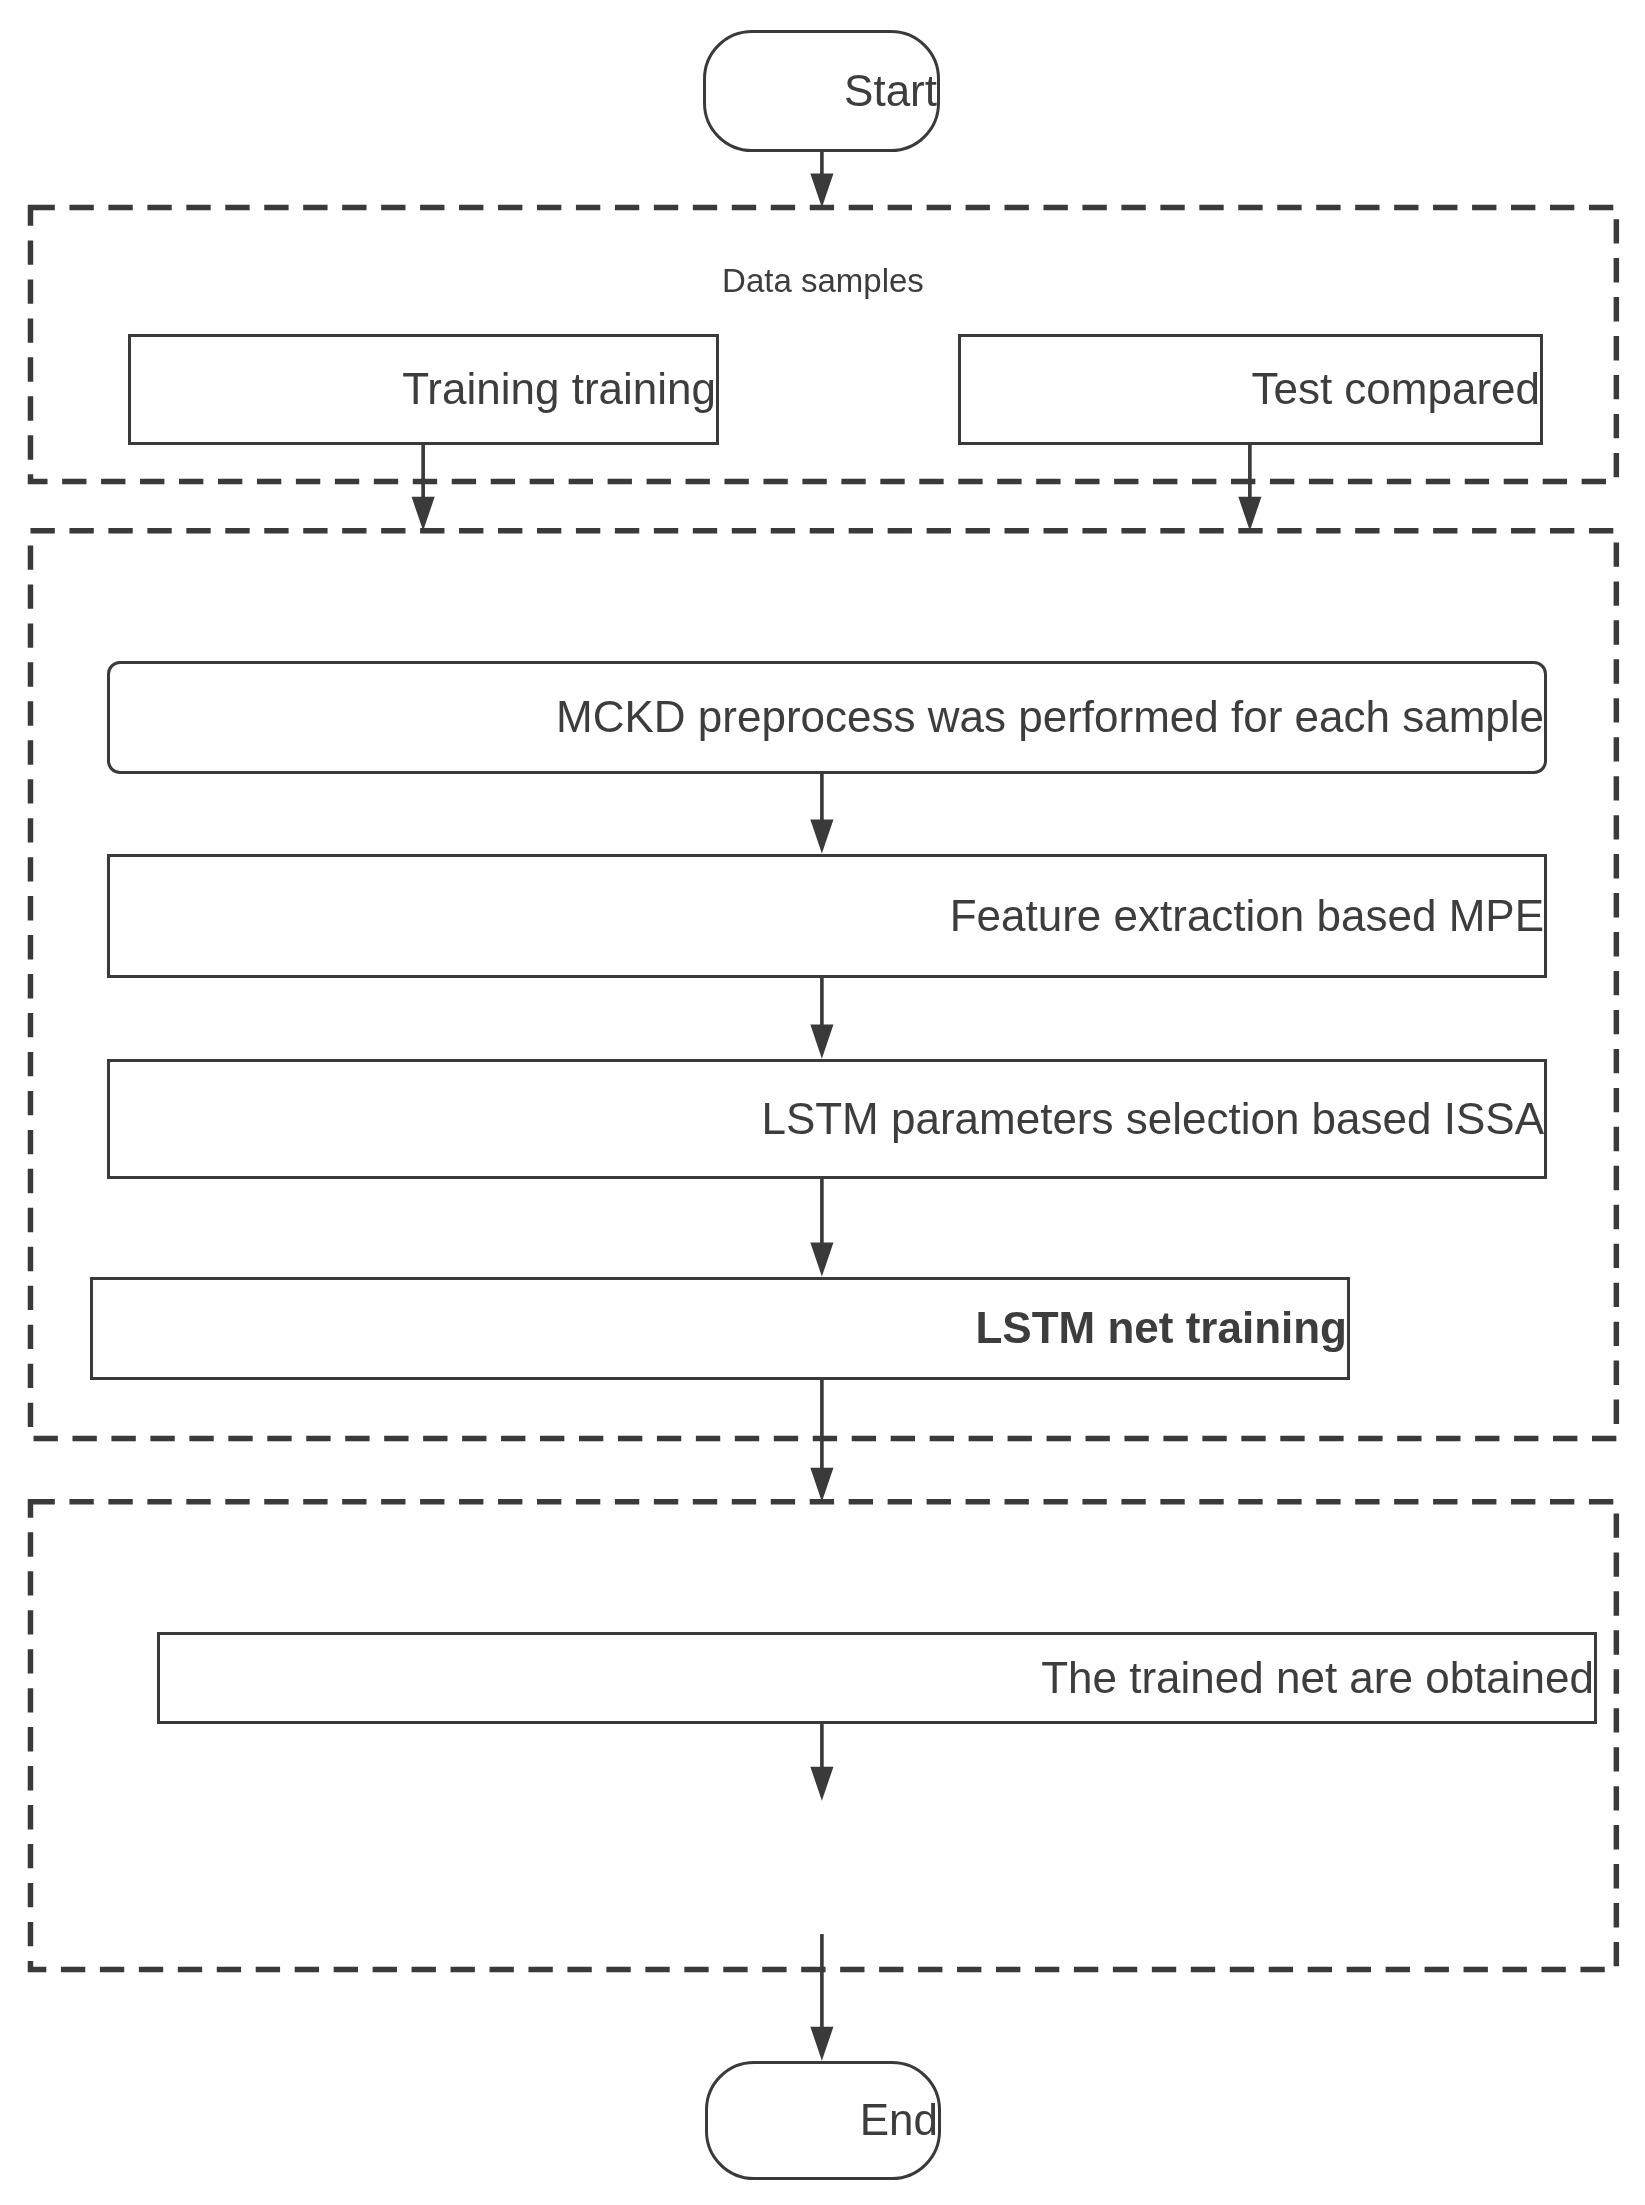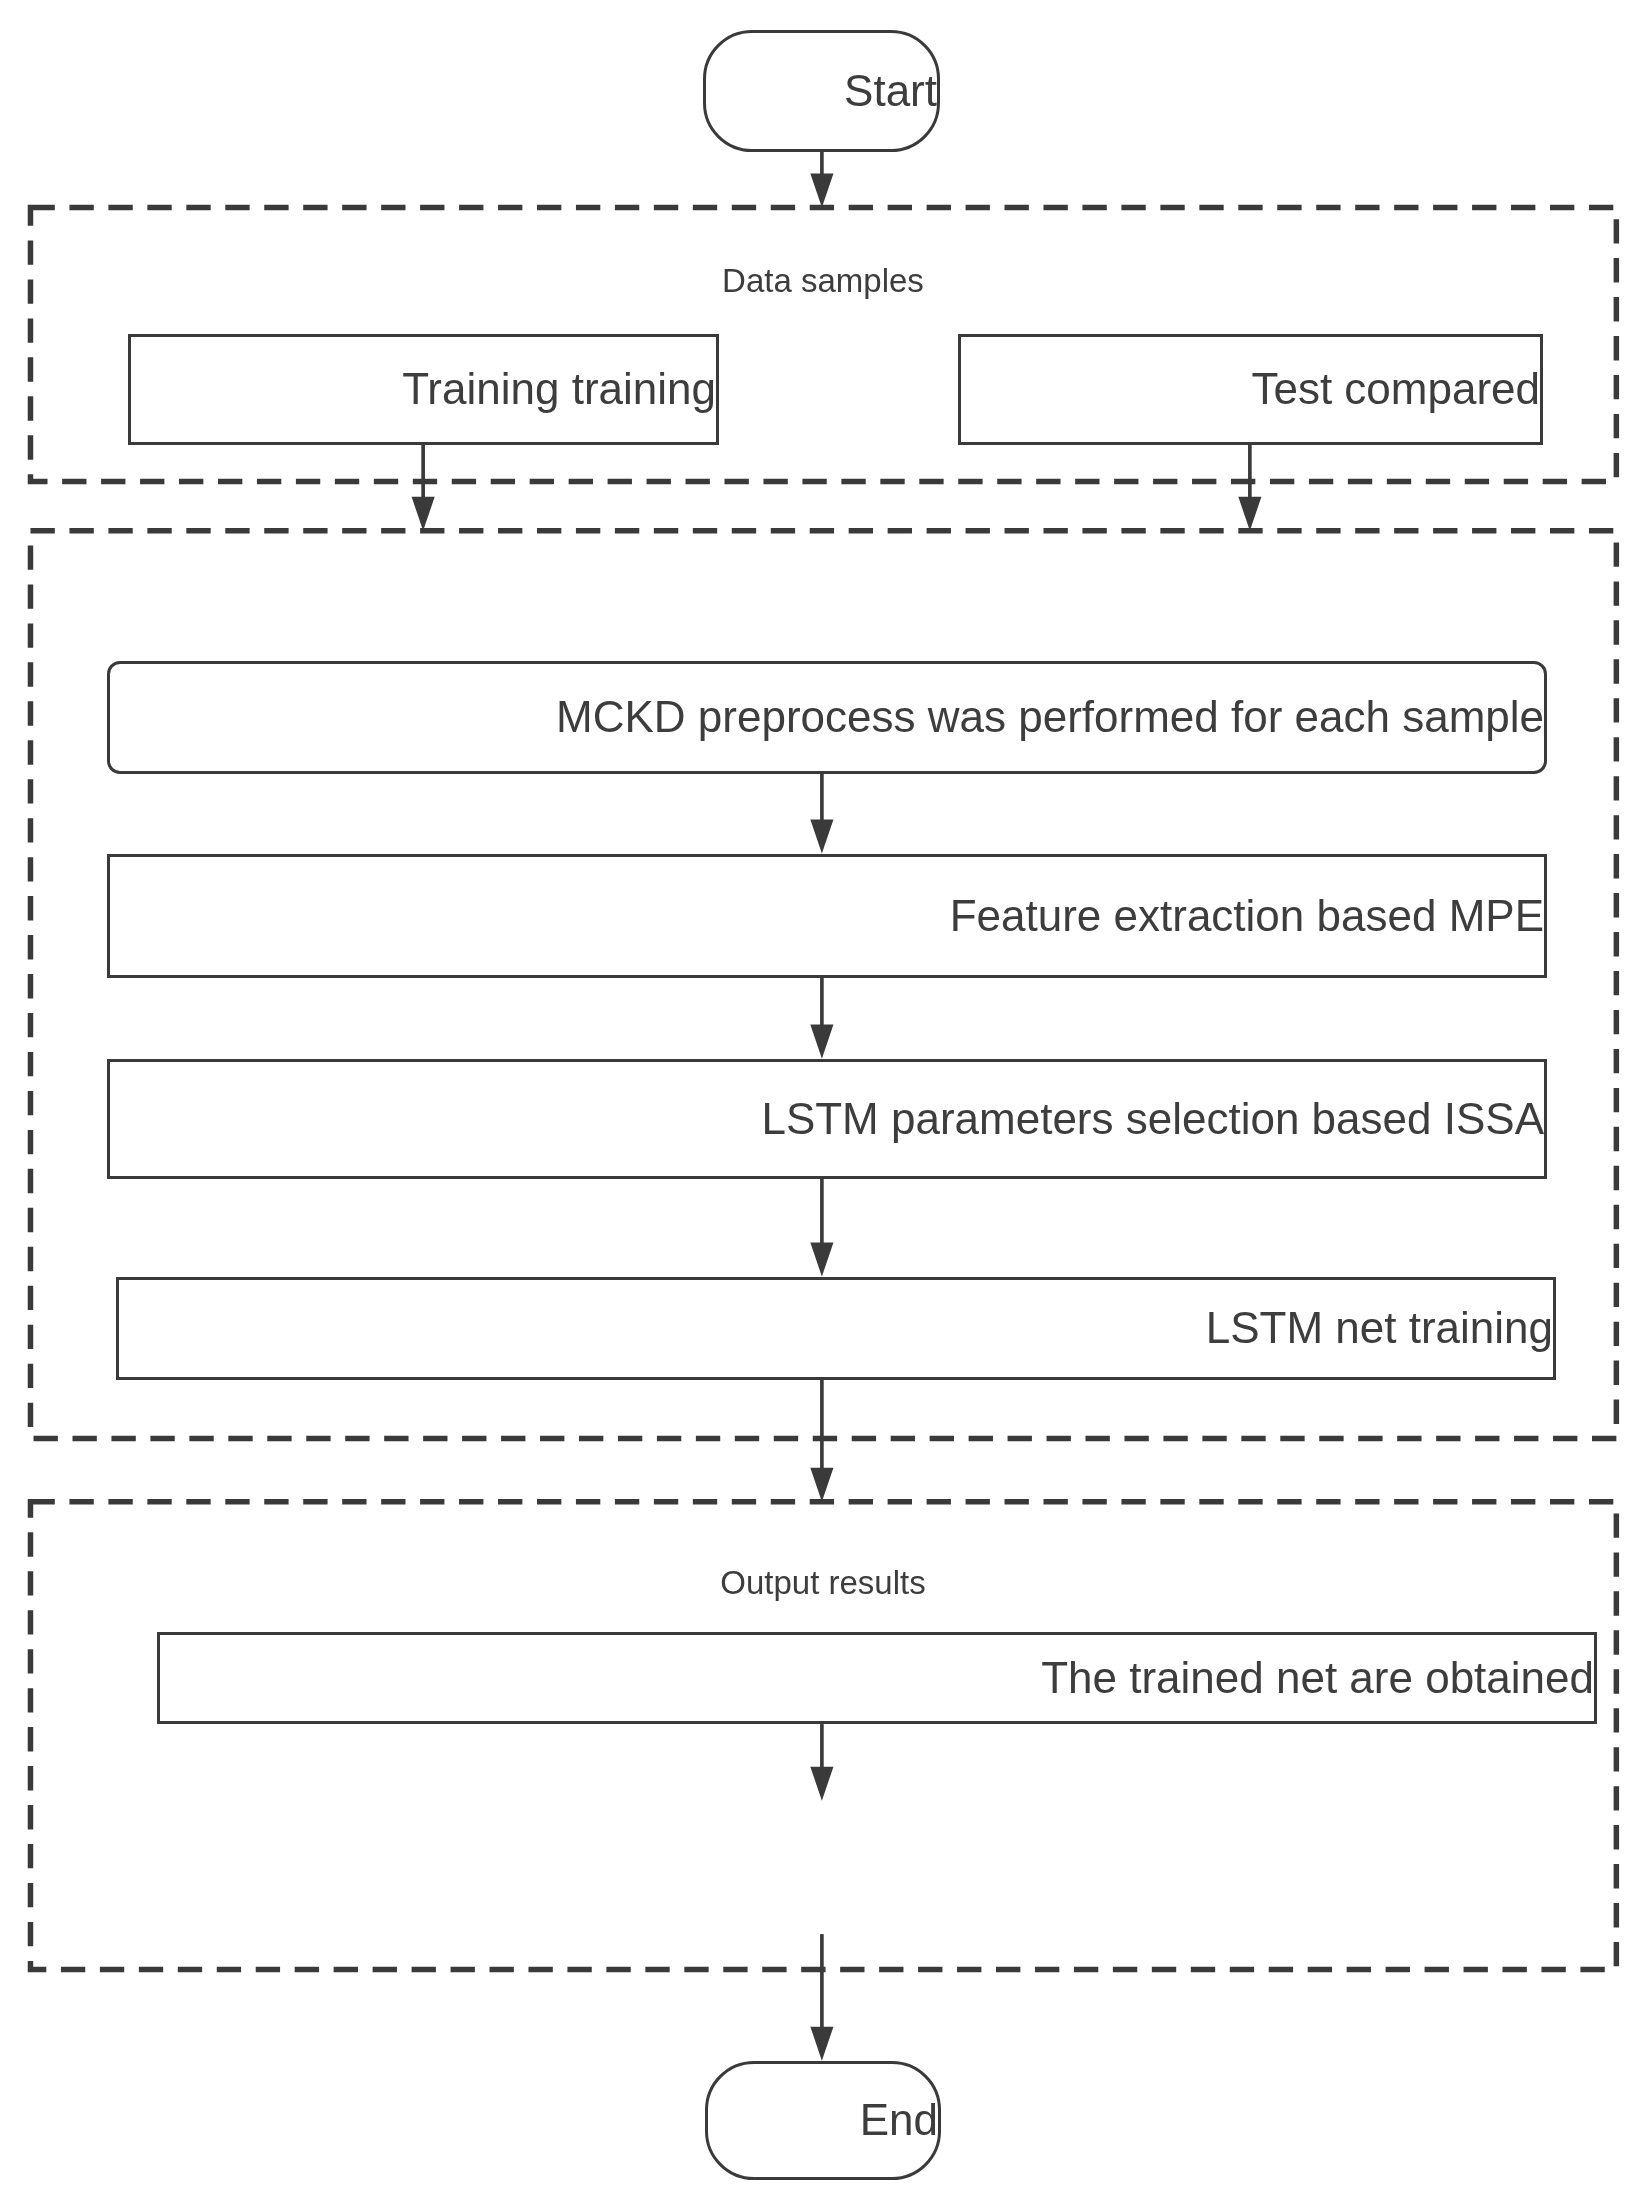--- a/index.html
+++ b/index.html
@@ -54,21 +54,21 @@
   }
 
   
   .n-start     { left: 703px; top: 30px;   width: 237px;  height: 122px; }
   .n-end       { left: 705px; top: 2061px; width: 236px;  height: 119px; }
   .n-training  { left: 128px;  top: 334px;  width: 591px;  height: 111px; }
   .n-test      { left: 958px; top: 334px;  width: 585px;  height: 111px; }
   .n-mckd      { left: 107px;  top: 661px; width: 1440px; height: 113px; border-radius: 13px; }
   .n-feature   { left: 107px;  top: 854px; width: 1440px; height: 124px; }
   .n-params    { left: 107px;  top: 1059px; width: 1440px; height: 120px; }
-  .n-net       { left: 116px;  top: 1277px; width: 1440px; height: 103px; }
+  .n-net       { left: 90px;  top: 1277px; width: 1260px; height: 103px; font-weight: bold; }
   .n-trained   { left: 109px;  top: 1632px; width: 1440px; height: 92px; margin-left: 48px; }
   .n-predicted { left: 107px;  top: 1801px; width: 1440px; height: 133px; }
   .t-data      { top: 248px; }
   .t-process   { top: 575px; }
   .t-output    { top: 1550px; }
 </style>
 </head>
 <body>
 
 <div class="canvas">
@@ -138,19 +138,18 @@
   <div class="node n-feature">
     <span>Feature extraction based MPE</span>
   </div>
   <div class="node n-params">
     <span>LSTM parameters selection based ISSA</span>
   </div>
   <div class="node n-net">
     <span>LSTM net training</span>
   </div>
 
-  <div class="group-title t-output">Output results</div>
   <div class="node n-trained">
     <span>The trained net are obtained</span>
   </div>
 
 </div>
 
 
 </body></html>

